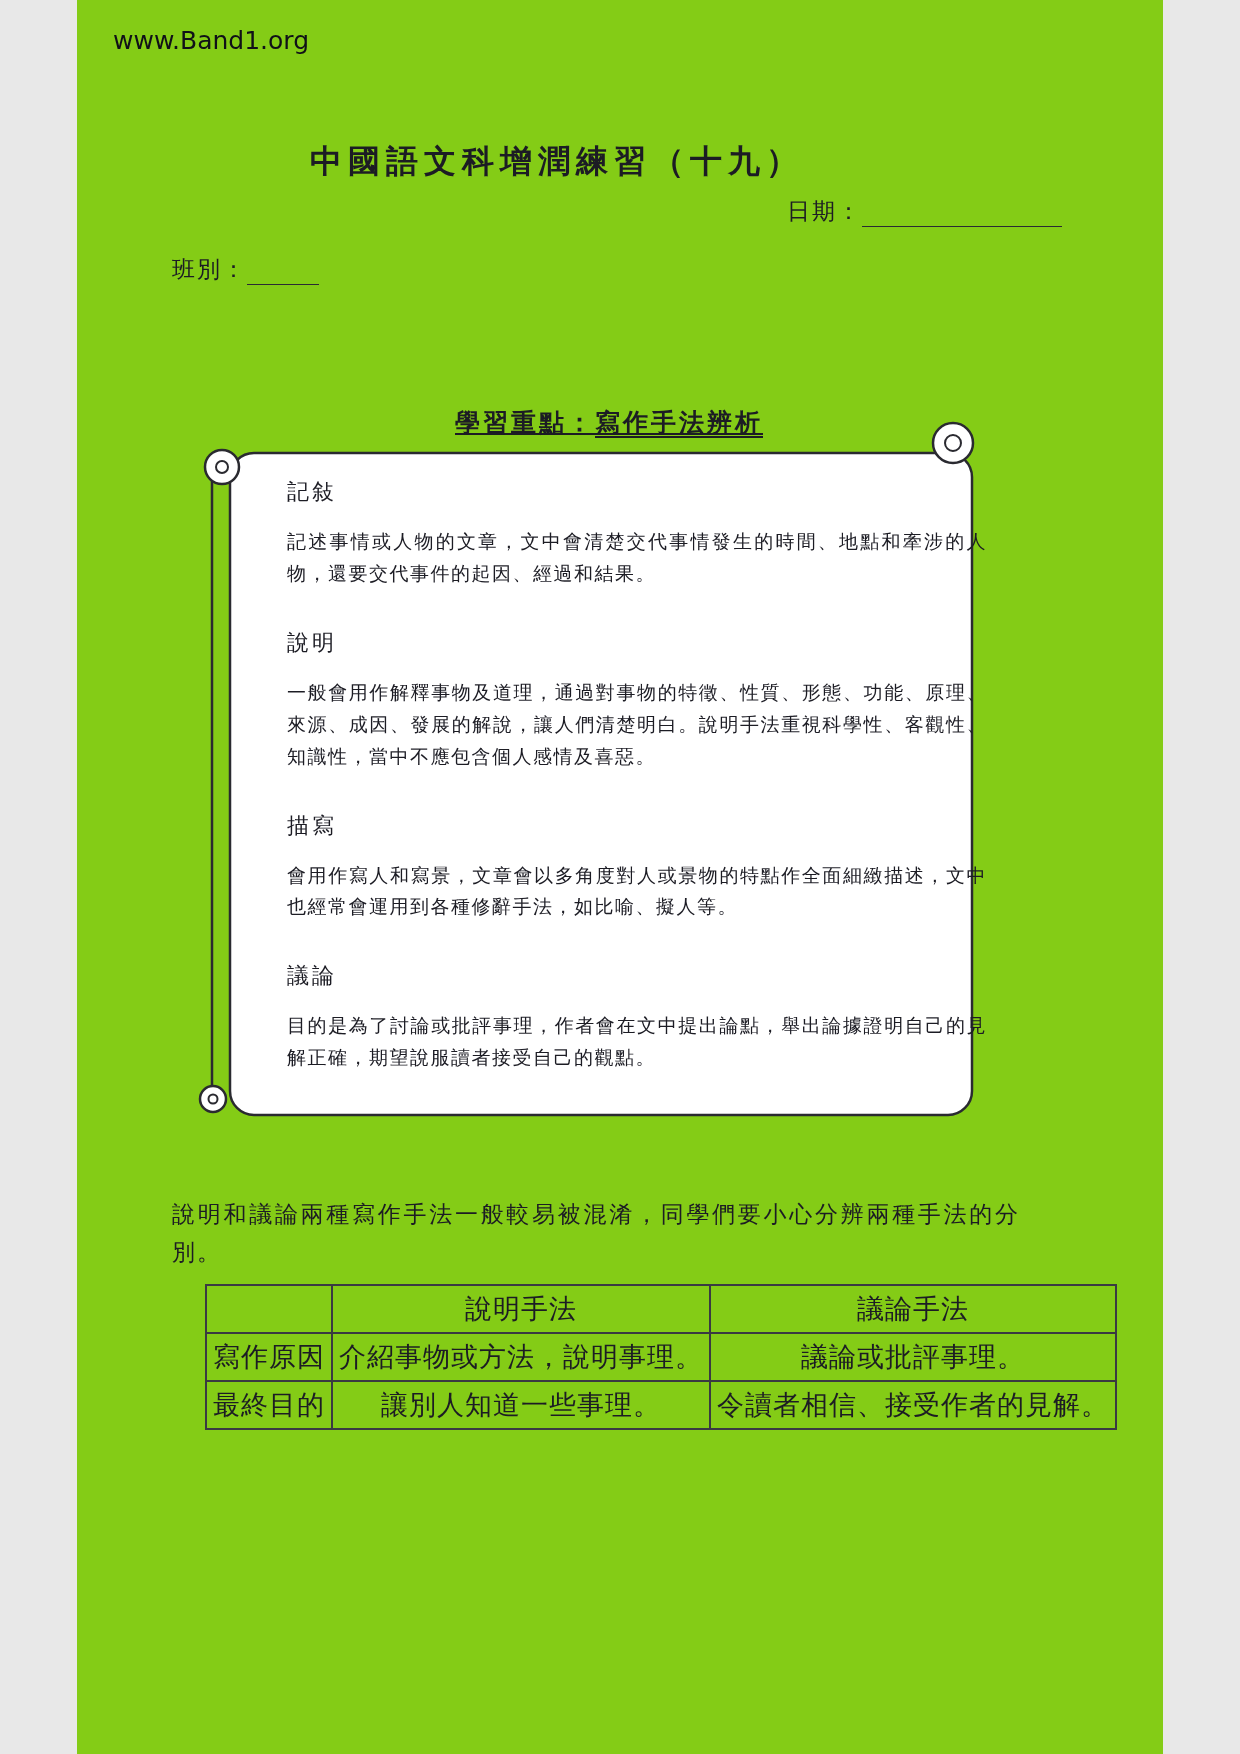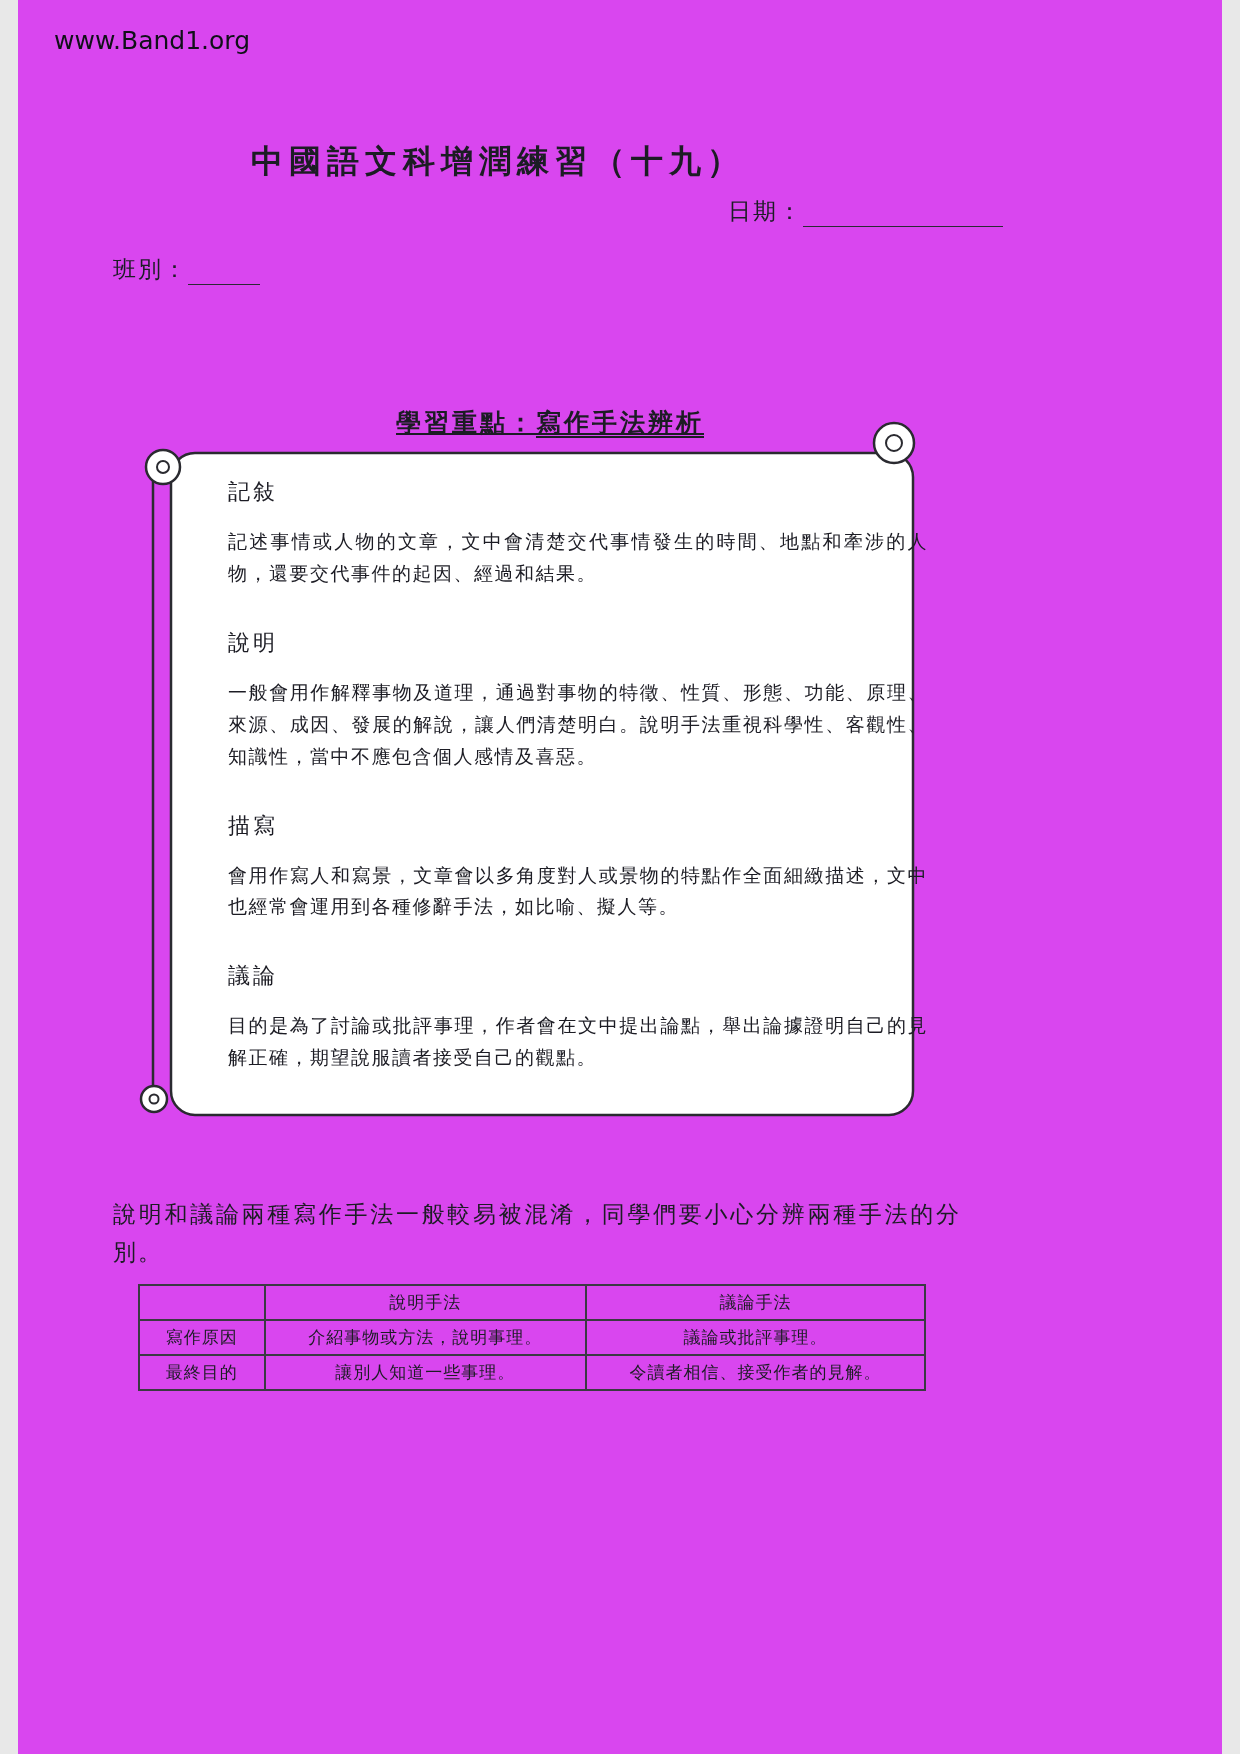--- a/index.html
+++ b/index.html
@@ -1,23 +1,23 @@
 <!DOCTYPE html>
 <html><head>
 <meta charset="utf-8">
 <style>
   * { margin: 0; padding: 0; box-sizing: border-box; }
   html, body { background: #e8e8e8; }
   body { font-family: "DejaVu Serif", "Liberation Serif", serif; }
   .page {
     position: relative;
-    width: 1204px;
+    width: 1086px;
     height: 1754px;
     margin: 0 auto;
-    background: #d946ef;
+    background: #84cc16;
     color: #1c1c24;
     overflow: hidden;
   }
   .watermark {
     position: absolute;
     left: 36px; top: 26px;
     font-family: "DejaVu Sans", "Liberation Sans", sans-serif;
     font-size: 25px;
     color: #101018;
   }
@@ -76,24 +76,24 @@
     position: absolute;
     left: 95px; top: 1196px;
     width: 848px;
     font-size: 23px;
     line-height: 1.65;
     letter-spacing: 2px;
     text-align: justify;
   }
   table.compare {
     position: absolute;
-    left: 120px; top: 1284px;
+    left: 128px; top: 1284px;
     width: 788px;
     border-collapse: collapse;
-    font-size: 17px;
+    font-size: 27px;
   }
   table.compare th, table.compare td {
     border: 2px solid #3a3a42;
     text-align: center;
     padding: 5px 6px;
     letter-spacing: 1px;
     font-weight: normal;
     white-space: nowrap;
   }
   table.compare col.c1 { width: 126px; }

